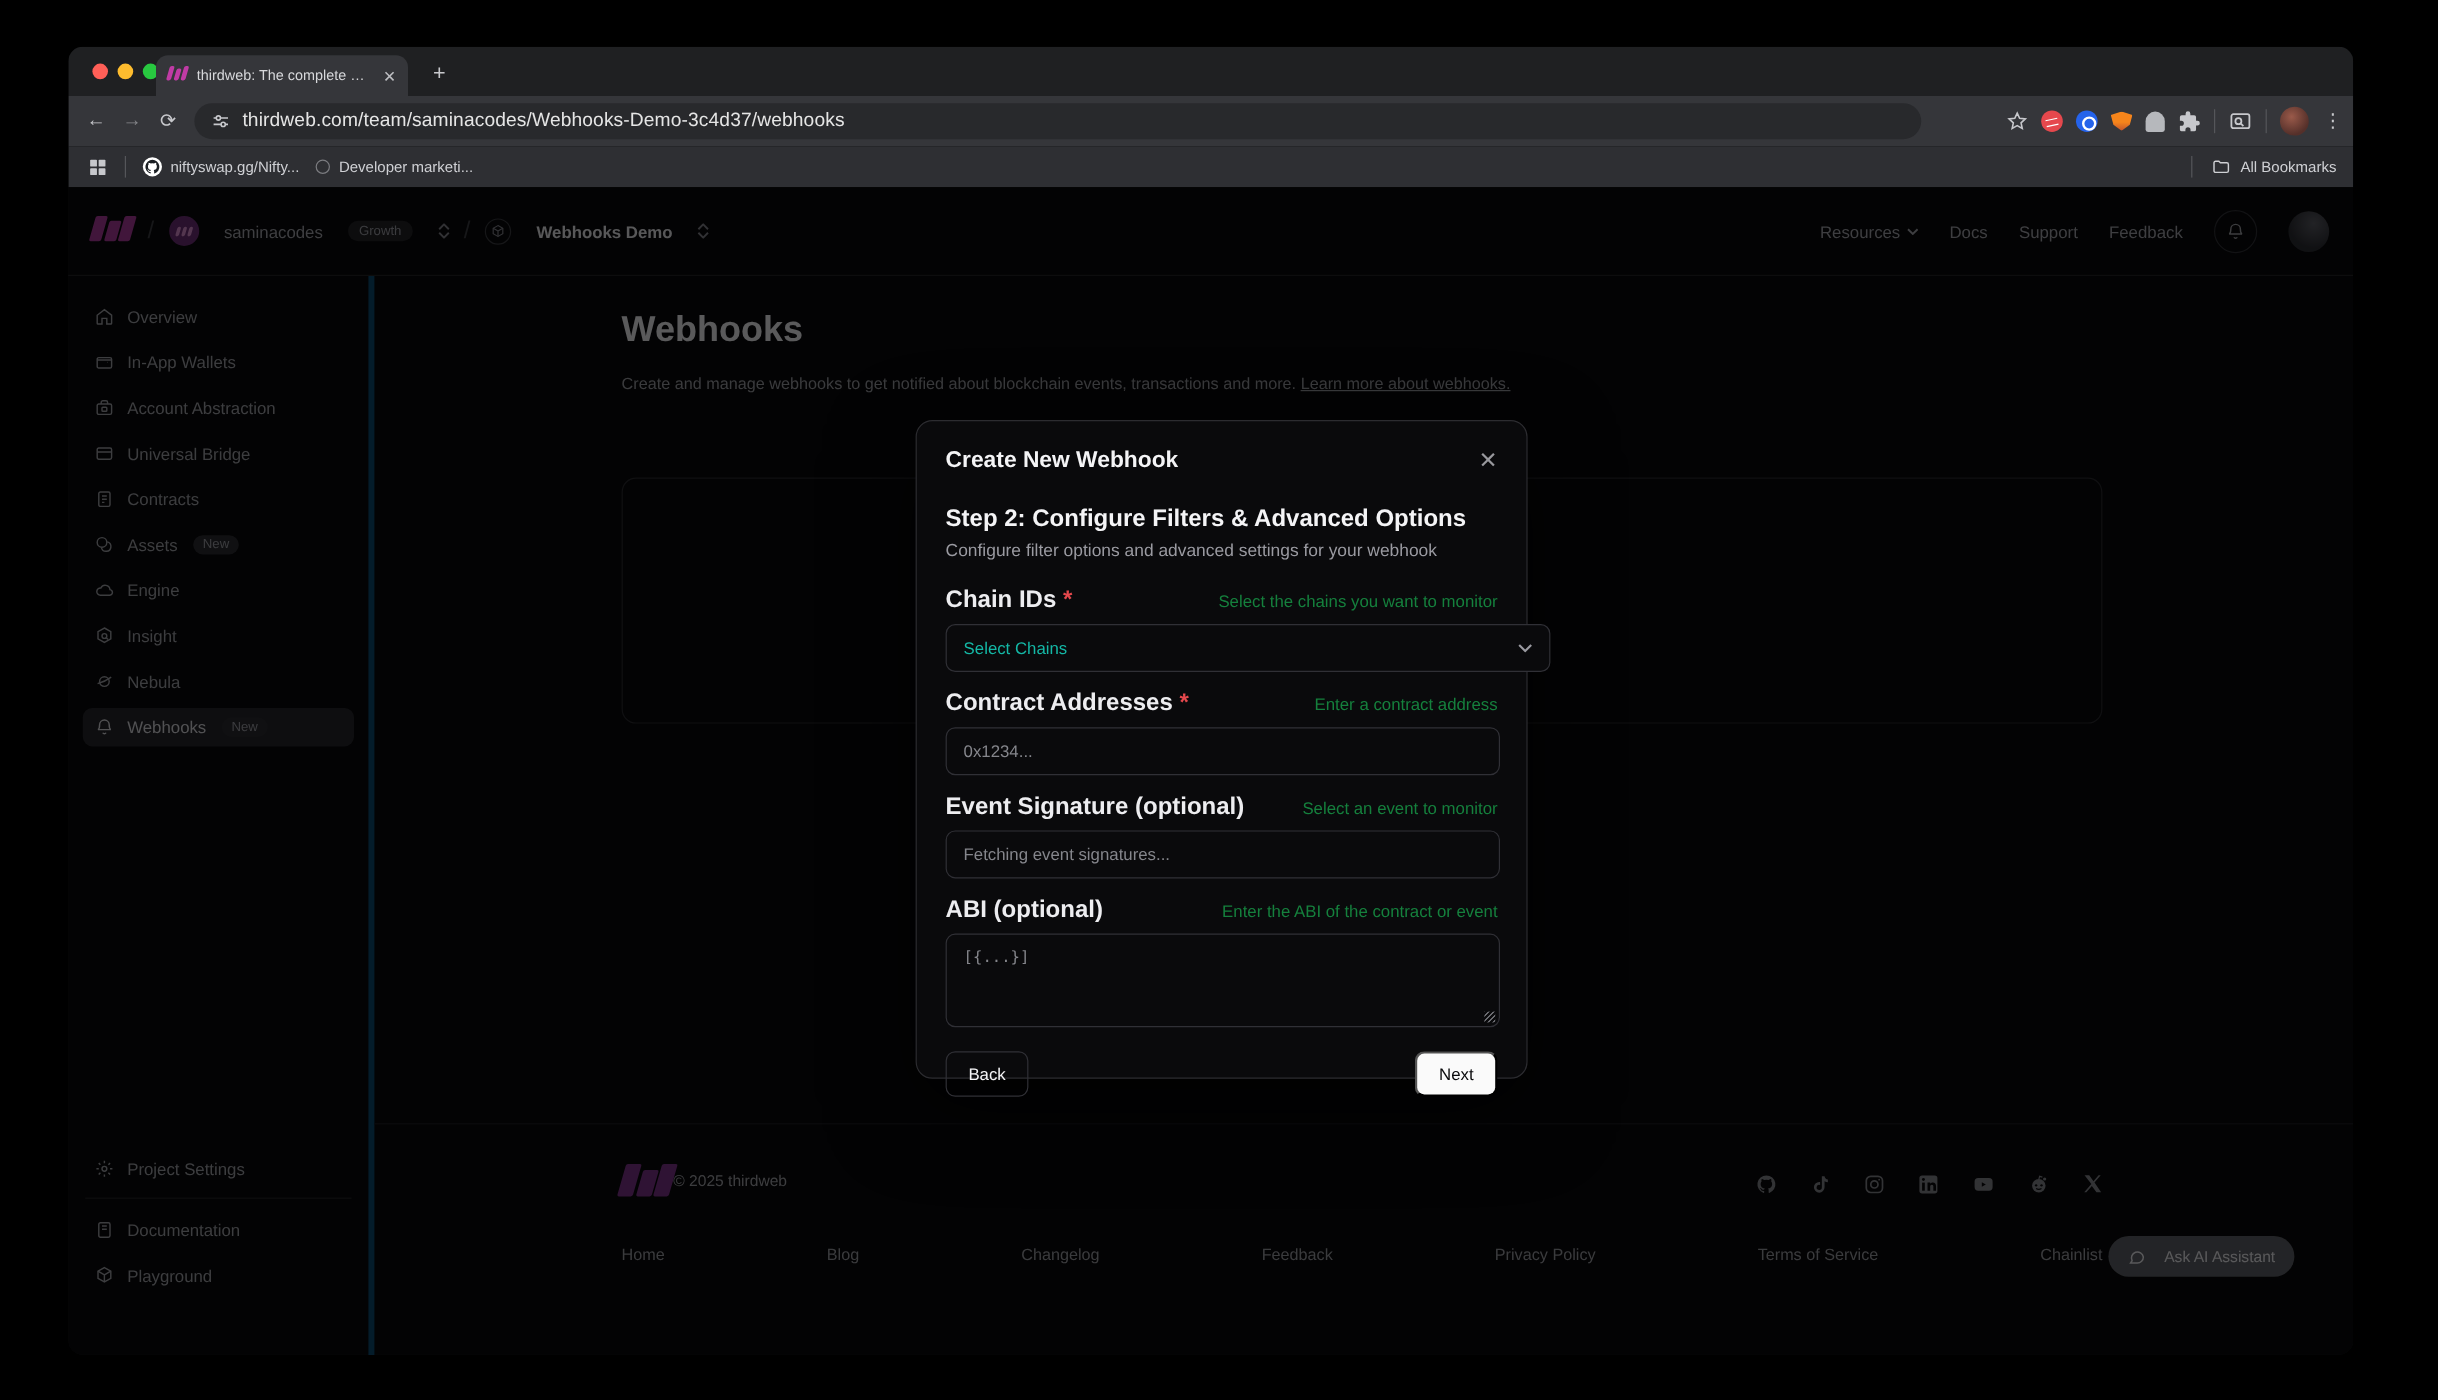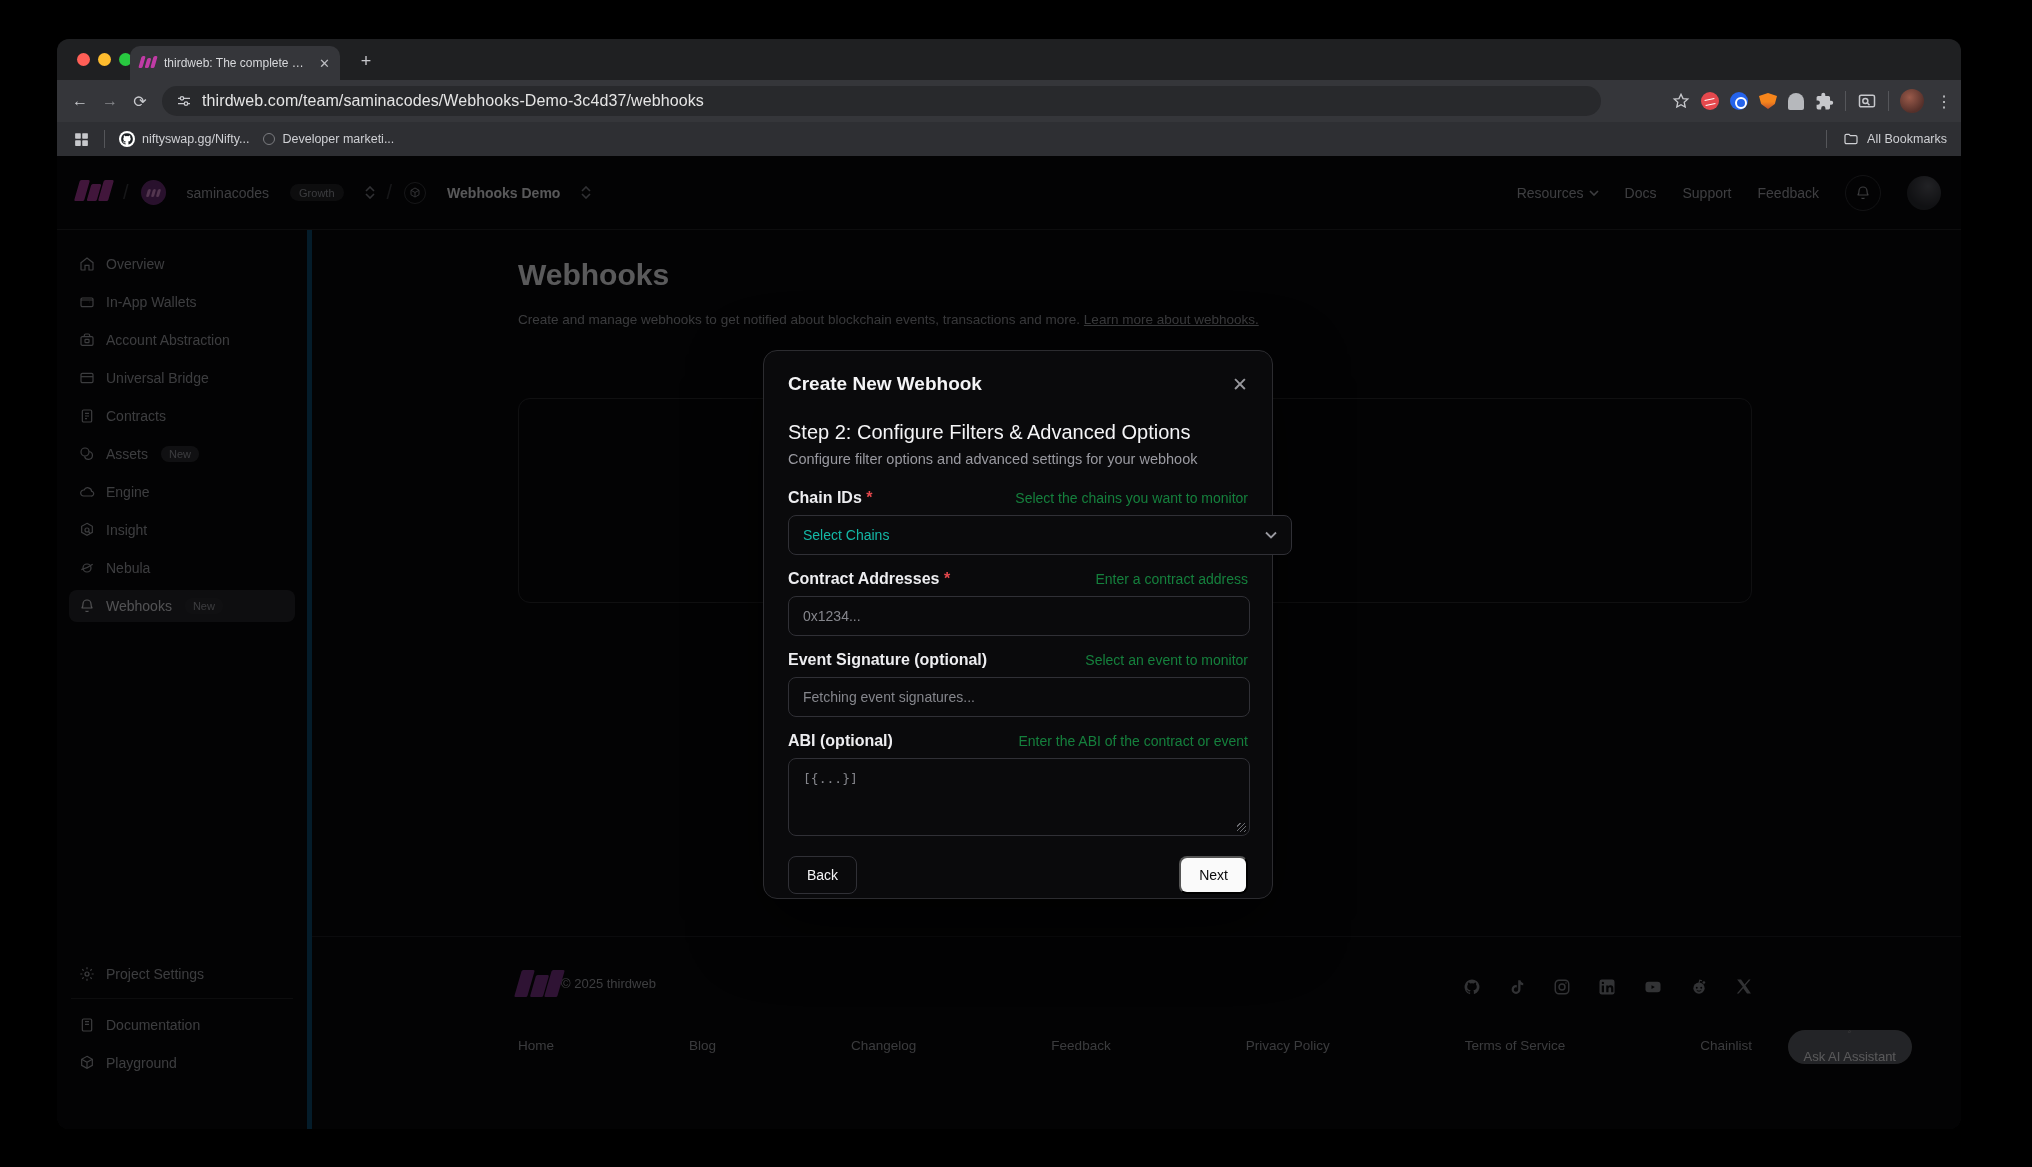--- a/index.html
+++ b/index.html
@@ -116,34 +116,34 @@
   .foot-logo-row { position:absolute; top:740px; display:flex; align-items:center; }
   .foot-logo i { width:13px; height:27px; background:#7c3389; }
   .foot-logo i:nth-child(2){height:22px;} .foot-logo i:nth-child(3){height:27px;}
   .copyright { font-size:13px; color:#9fa0a6; }
   .social-row { position:absolute; top:748px; right:0; display:flex; gap:27px; color:#85868d; }
   .foot-links { position:absolute; top:808px; left:0; right:0; display:flex;
     justify-content:space-between; font-size:13.5px; color:#9a9ba1; }
   .foot-links span { cursor:pointer; }
   .ask-ai { position:absolute; top:800px; right:49px; height:34px; border-radius:17px;
     background:#5e6066; display:flex; align-items:center; gap:16px; padding:0 16px;
-    font-size:13px; color:#e8e8ec;flex-direction:column; }
+    font-size:13px; color:#e8e8ec; }
 
   
   .overlay { position:absolute; left:0; top:117px; right:0; bottom:0; background:rgba(0,0,0,.62); }
   .modal { position:absolute; left:706px; top:311px; width:510px; height:549px; background:#0a0a0c;
     border:1px solid #2c2c30; border-radius:14px; padding:22px 24px 24px;
     box-shadow:0 24px 70px rgba(0,0,0,.75); }
   .modal-head { display:flex; align-items:center; justify-content:space-between; }
   .modal-title { font-size:19px; font-weight:600; color:#f4f4f6; }
   .modal-close { color:#98989d; font-size:19px; line-height:1; }
-  .step-title { margin-top:26px; font-size:20px; font-weight:400; color:#f4f4f6; }
+  .step-title { margin-top:26px; font-size:20px; font-weight:700; color:#f4f4f6; }
   .step-sub { margin-top:7px; font-size:14.5px; color:#9a9aa1; }
   .label-row { display:flex; align-items:baseline; justify-content:space-between; margin-top:15px; }
-  .f-label { font-size:16px; font-weight:700; color:#ededf0; }
+  .f-label { font-size:20px; font-weight:700; color:#ededf0; }
   .req { color:#e5484d; }
   .f-hint { font-size:14px; color:#15803d; }
   .f-select, .f-input { margin-top:8px; width:504px; height:40px; background:#0a0a0c;
     border:1px solid #303036; border-radius:8px; display:flex; align-items:center;
     padding:0 14px; color:#14b8a6; font-size:14px; justify-content:space-between; }
   input.f-input { display:block; width:462px; color:#e6e6ea; outline:none; }
   input.f-input::placeholder { color:#85868c; }
   .f-textarea { position:relative; margin-top:8px; width:462px; height:78px; background:#0a0a0c;
     border:1px solid #303036; border-radius:8px; padding:10px 14px; }
   .f-textarea .ph { font-family:"DejaVu Sans Mono", monospace; font-size:13px; color:#85868c; }

